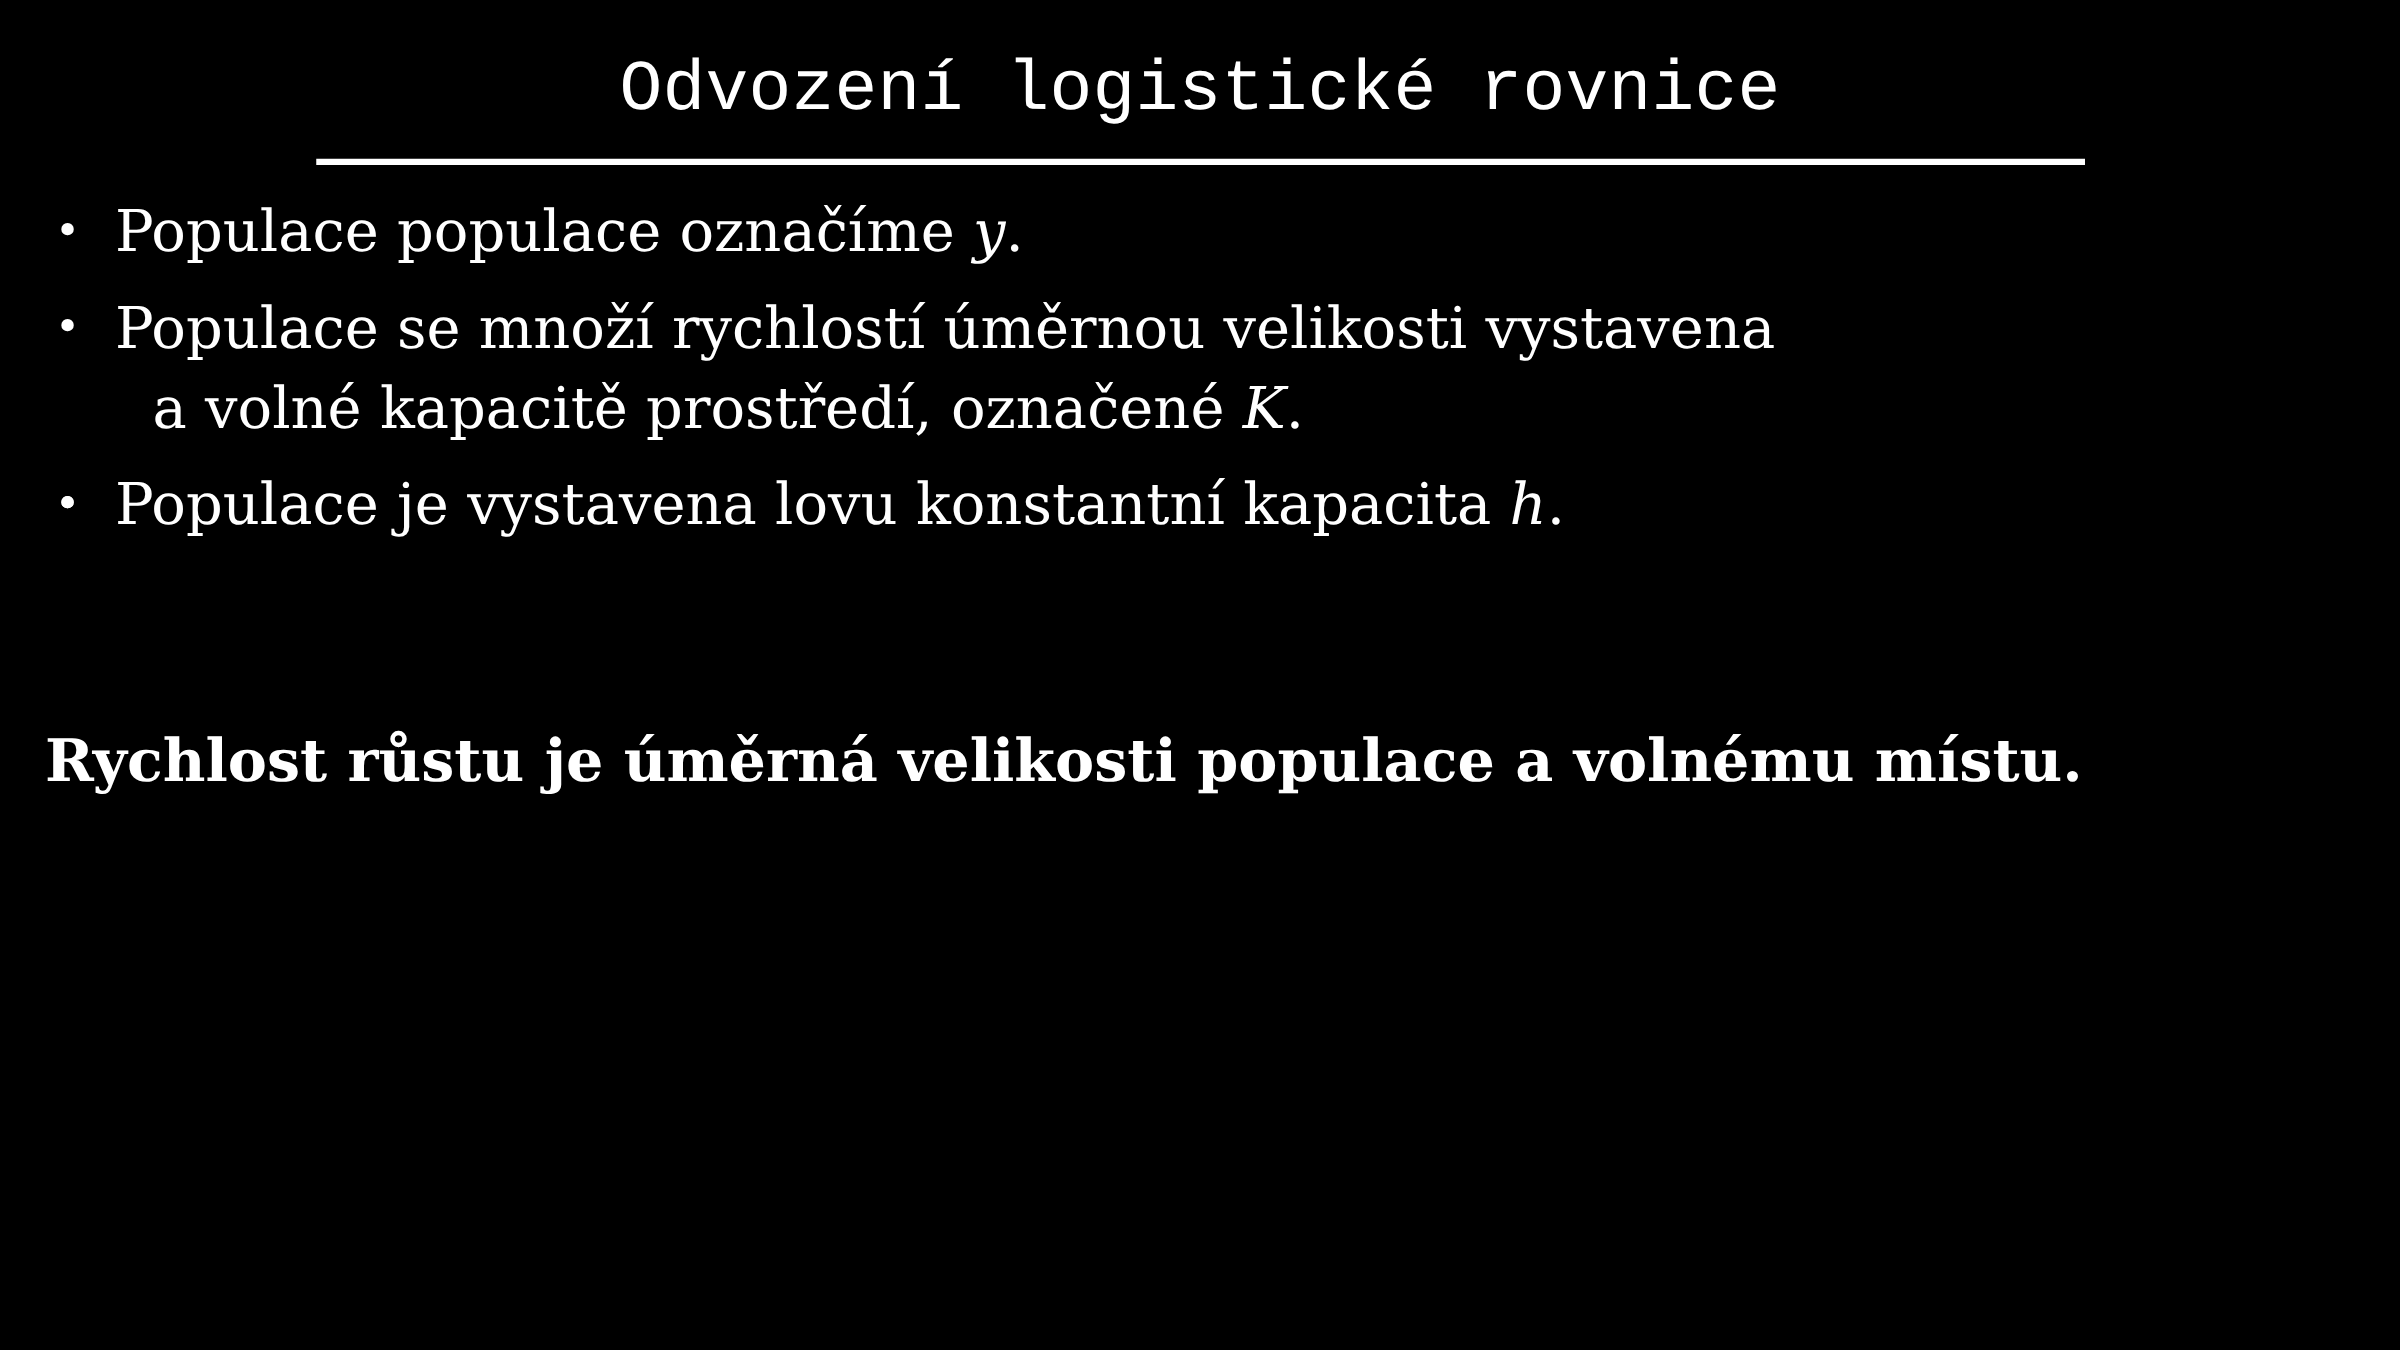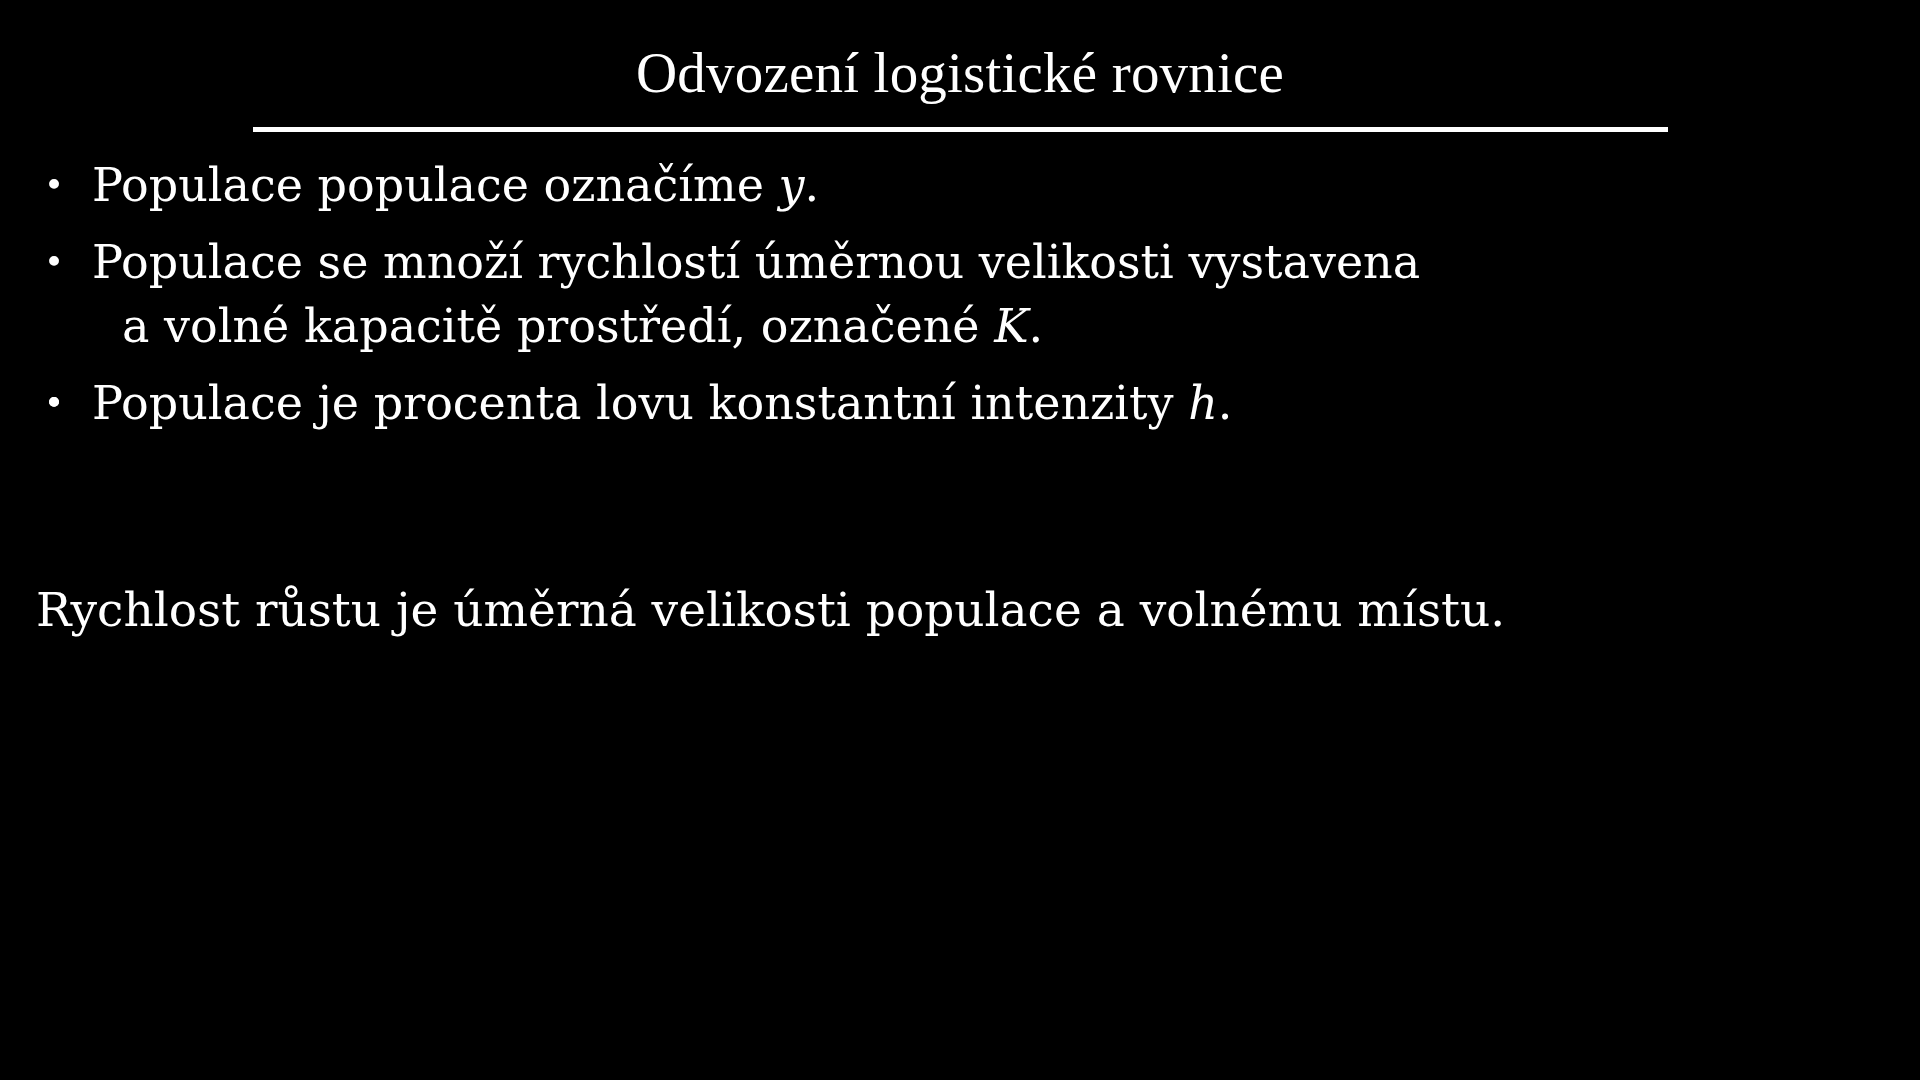--- a/index.html
+++ b/index.html
@@ -24,21 +24,21 @@
   }
 
   .slide-title {
     text-align: center;
     font-size: 57px;
     line-height: 1.1;
     font-weight: normal;
     margin: 0;
     padding-top: 42px;
     letter-spacing: 0.2px;
-    font-family: Liberation Serif, serif;
+    font-family: Liberation Mono, monospace;
   }
 
   .title-rule {
     height: 5px;
     background: #ffffff;
     margin: 22px auto 0 auto;
     width: 1415px;
   }
 
   .bullet-list {
@@ -72,20 +72,21 @@
   .math {
     font-style: italic;
     font-family: "DejaVu Serif", "Liberation Serif", serif;
   }
 
   .closing {
     font-size: 47px;
     line-height: 1.3;
     padding: 96px 40px 0 36px;
     text-align: left;
+    font-weight: bold;
   }
 </style>
 </head>
 <body>
 
 <div class="slide">
 
   <h1 class="slide-title">Odvození logistické rovnice</h1>
   <div class="title-rule"></div>
 
@@ -101,20 +102,20 @@
       <span>Populace se množí rychlostí úměrnou velikosti vystavena</span>
       <span class="cont"><span>a volné kapacitě prostředí, označené </span><span class="math">K</span><span>.</span></span>
     </li>
 
     <li class="bullet-item">
       <span class="bullet-dot">•</span>
     </li>
 
     <li class="bullet-item">
       <span class="bullet-dot">•</span>
-      <span>Populace je procenta lovu konstantní intenzity </span><span class="math">h</span><span>.</span>
+      <span>Populace je vystavena lovu konstantní kapacita </span><span class="math">h</span><span>.</span>
     </li>
 
   </ul>
 
   <p class="closing">Rychlost růstu je úměrná velikosti populace a volnému místu.</p>
 
 </div>
 
 </body></html>

